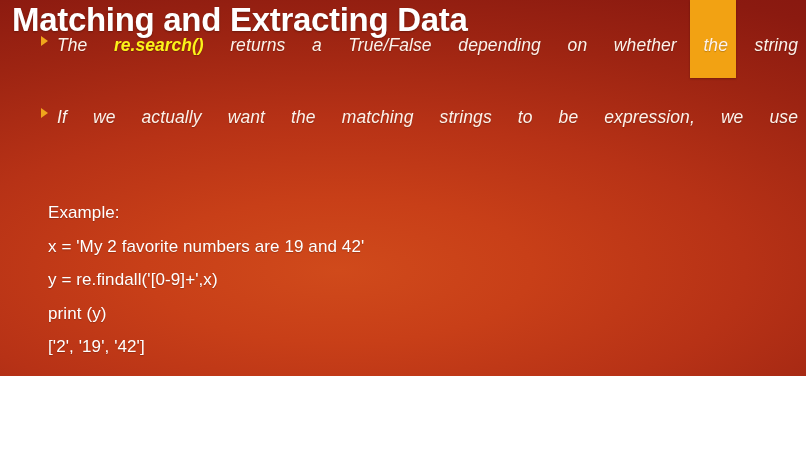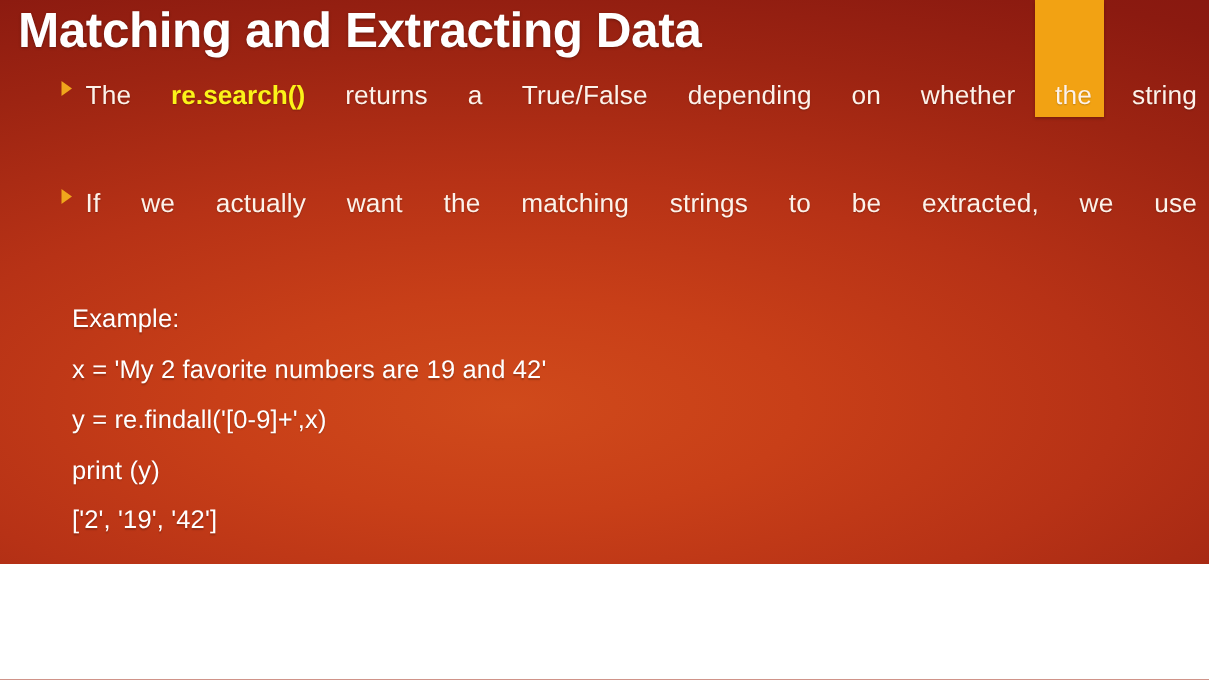--- a/index.html
+++ b/index.html
@@ -53,22 +53,23 @@
     letter-spacing: -0.3px;
     line-height: 44px;
     white-space: nowrap;
     text-shadow: 0 1px 2px rgba(0,0,0,0.30);
   }
 
   
   #body {
     position: absolute;
     left: 38px;
-    top: 46px;
+    top: 28px;
     width: 760px;
+    font-style: italic;
   }
 
   .bullet-block {
     position: relative;
     padding-left: 19px;
     margin-bottom: 2px;
   }
 
   .bullet-marker {
     position: absolute;
@@ -145,21 +146,21 @@
     <div class="bullet-block">
       <span class="bullet-marker"></span>
       <div class="bullet-text">
         <span class="just-line"><span>The </span><span class="kw">re.search()</span><span> returns a True/False depending on whether the string</span></span>
       </div>
     </div>
 
     <div class="bullet-block">
       <span class="bullet-marker"></span>
       <div class="bullet-text">
-        <span class="just-line">If we actually want the matching strings to be extracted, we use</span>
+        <span class="just-line">If we actually want the matching strings to be expression, we use</span>
       </div>
     </div>
 
   </div>
 
   <div id="code-block">
     <div class="code-line">Example:</div>
     <div class="code-line">x = 'My 2 favorite numbers are 19 and 42'</div>
     <div class="code-line">y = re.findall('[0-9]+',x)</div>
     <div class="code-line">print (y)</div>

